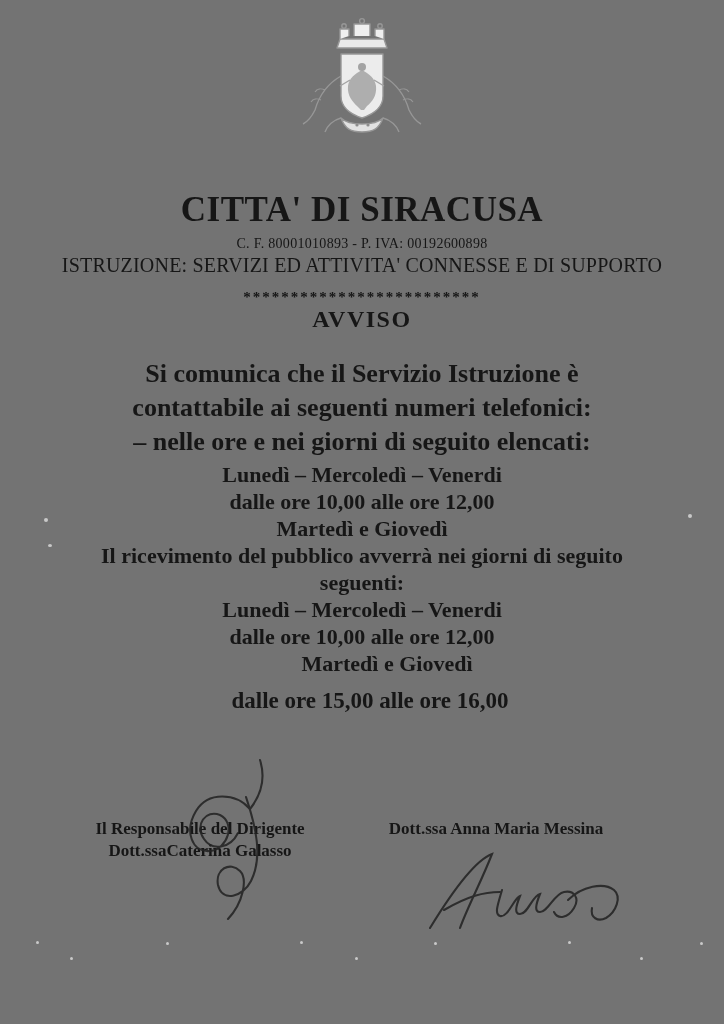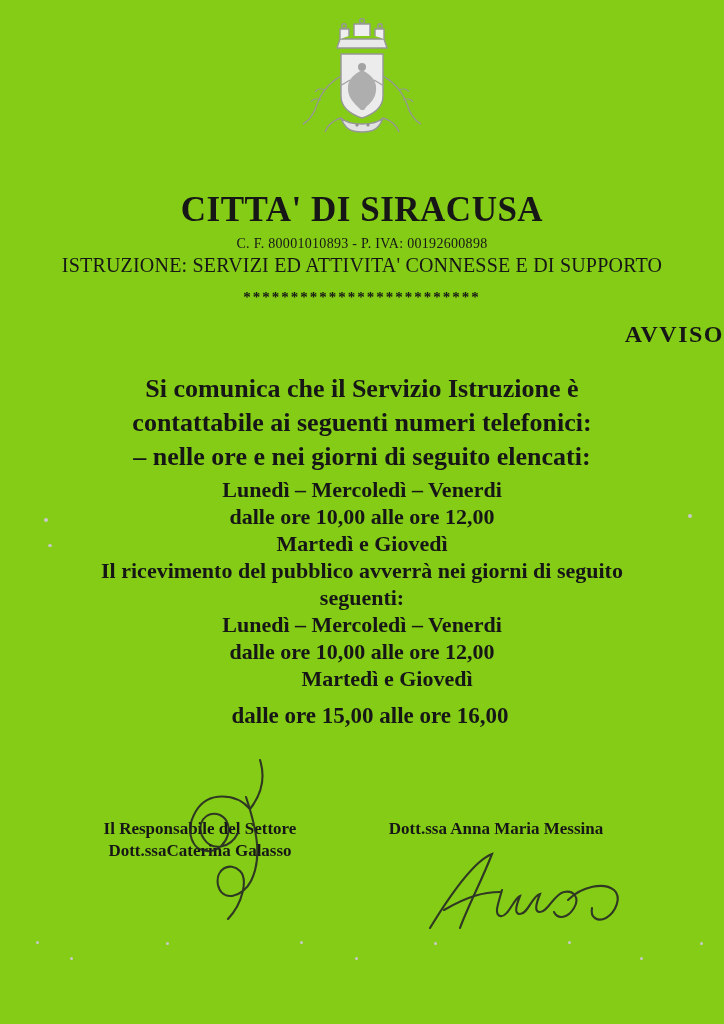--- a/index.html
+++ b/index.html
@@ -1,26 +1,26 @@
 <!DOCTYPE html>
 <html><head>
 <meta charset="utf-8">
 <style>
   html,body { margin:0; padding:0; background:#f2f2f2; }
   .page {
     position:relative; width:724px; height:1024px; margin:0 auto;
-    background:#84cc16; overflow:hidden; color:#161616;
+    background:#737373; overflow:hidden; color:#161616;
     font-family:"Liberation Serif", serif; text-align:center;
   }
   .crest { margin:14px auto 0; width:170px; height:122px; }
   .title { margin:54px 0 0; font-size:35px; line-height:40px; font-weight:bold; letter-spacing:.5px; }
   .fiscal { margin-top:5px; font-size:14px; line-height:18px; letter-spacing:.3px; }
   .dept   { margin-top:2px; font-size:20px; line-height:20px; letter-spacing:.2px; }
   .stars  { margin-top:14px; font-size:15px; line-height:16px; letter-spacing:2px; font-weight:bold; }
-  .avviso { margin-top:15px; font-size:24px; line-height:28px; font-weight:bold; letter-spacing:1.5px;text-align:right; }
+  .avviso { margin-top:0; font-size:24px; line-height:28px; font-weight:bold; letter-spacing:1.5px; }
   .intro  { margin-top:24px; font-size:26px; line-height:34px; font-weight:bold; }
   .small-lines { font-size:22px; line-height:27px; font-weight:bold; }
   .line { white-space:nowrap; }
   .wrapline { }
   .off-r25 { position:relative; left:25px; }
   .off-r8  { position:relative; left:8px; }
   .gap-top { margin-top:10px; font-size:23px; }
   .sigs {
     position:absolute; top:818px; left:0; width:724px;
     display:flex; align-items:flex-start; text-align:center;
@@ -91,21 +91,21 @@
 
   <div class="small-lines">
     <div class="line">Lunedì – Mercoledì – Venerdi</div>
     <div class="line">dalle ore 10,00 alle ore 12,00</div>
     <div class="line off-r25">Martedì e Giovedì</div>
     <div class="line gap-top off-r8">dalle ore 15,00 alle ore 16,00</div>
   </div>
 
   <div class="sigs">
     <div class="sig-col-left">
-      <div>Il Responsabile del Settore</div>
+      <div>Il Responsabile del Dirigente</div>
       <div>Dott.ssaCaterina Galasso</div>
     </div>
     <div class="sig-col-right">
       <div>Dott.ssa Anna Maria Messina</div>
     </div>
   </div>
 
   <svg class="sig-svg left" width="150" height="165" viewBox="0 0 150 165" fill="none" stroke="#242424" stroke-width="2.1" stroke-linecap="round" opacity="0.88">
     <path d="M112 3 C118 22 113 38 102 52 C88 36 60 34 48 54 C36 74 44 96 62 94 C80 92 88 66 72 58 C58 52 46 68 56 82 C64 94 82 92 90 76"></path>
     <path d="M98 40 C108 70 115 100 103 124 C95 140 74 146 70 128 C67 112 82 104 92 114 C100 122 95 146 80 162"></path>

